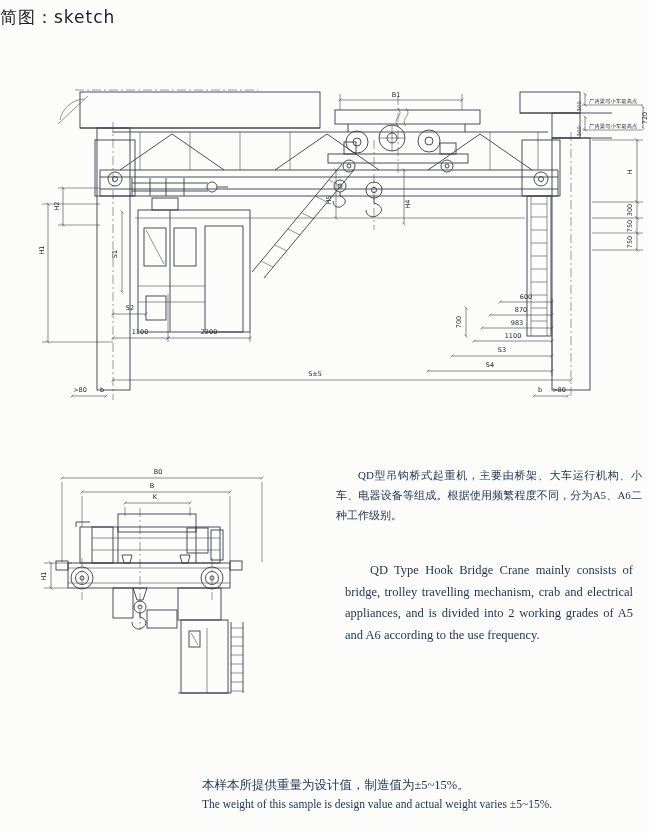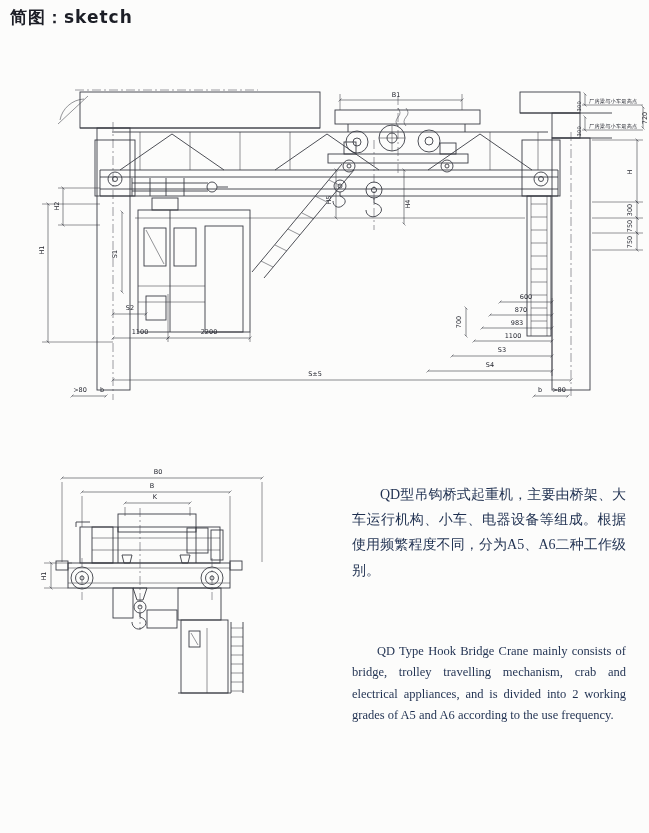--- a/index.html
+++ b/index.html
@@ -2,47 +2,47 @@
 <html><head>
 <meta charset="utf-8">
 <style>
   html,body{margin:0;padding:0;}
   body{
     width:649px;height:833px;background:#fcfcfb;position:relative;overflow:hidden;
     font-family:"Liberation Serif", serif;color:#242736;
   }
   .abs{position:absolute;}
   #title{
-    left:10px;top:6px;font-family:"DejaVu Sans", sans-serif;
-    font-size:17px;font-weight:700;color:#1c1e26;letter-spacing:1px;
+    left:0;top:6px;font-family:"DejaVu Sans", sans-serif;
+    font-size:17px;font-weight:400;color:#1c1e26;letter-spacing:1px;
   }
   svg{display:block;}
   svg line, svg path, svg rect, svg circle, svg polyline, svg polygon{
     stroke:#3a3c44;stroke-width:0.9;fill:none;
   }
   svg .thin{stroke-width:0.55;}
   svg .dim{stroke-width:0.6;marker-start:url(#tk);marker-end:url(#tk);}
   svg .dim2{stroke-width:0.6;marker-start:url(#tk2);marker-end:url(#tk2);}
   svg .cl{stroke-width:0.55;stroke-dasharray:9 3 2 3;stroke:#4a4c54;}
   svg text{
     stroke:none;fill:#23252e;font-family:"DejaVu Sans", sans-serif;
     font-size:6.5px;
   }
   svg text.cn{font-size:5.2px;letter-spacing:0.2px;}
   #desc{
     left:336px;top:466px;width:306px;
     color:#1f3050;
   }
   #desc p.cn{
-    font-size:14px;line-height:1.8;margin:16px;text-align:justify;
+    font-size:11px;line-height:1.8;margin:0;text-align:justify;
     font-family:"Liberation Serif", serif;
   }
   #desc p.indent{text-indent:2em;}
   #desc p.en{
-    font-size:12.5px;line-height:1.72;margin:16px;text-align:justify;
+    font-size:12.5px;line-height:1.72;margin:9px;text-align:justify;
     font-family:"Liberation Serif", serif;
   }
   #desc .gap{height:26px;}
   #footnote{
     left:202px;top:776px;color:#1f3050;
   }
   #footnote .cn{font-size:12.5px;line-height:1.5;}
   #footnote .en{font-size:11.5px;line-height:1.6;}
 </style>
 </head>
@@ -363,13 +363,15 @@
   </g>
 </svg>
 
 <div class="abs" id="desc">
   <p class="cn indent">QD型吊钩桥式起重机，主要由桥架、大车运行机构、小车、电器设备等组成。根据使用频繁程度不同，分为A5、A6二种工作级别。</p>
   <div class="gap"></div>
   <p class="en indent">QD Type Hook Bridge Crane mainly consists of bridge, trolley travelling mechanism, crab and electrical appliances, and is divided into 2 working grades of A5 and A6 according to the use frequency.</p>
 </div>
 
 <div class="abs" id="footnote">
+  <div class="cn">本样本所提供重量为设计值，制造值为±5~15%。</div>
+  <div class="en">The weight of this sample is design value and actual weight varies ±5~15%.</div>
 </div>
 
 </body></html>

